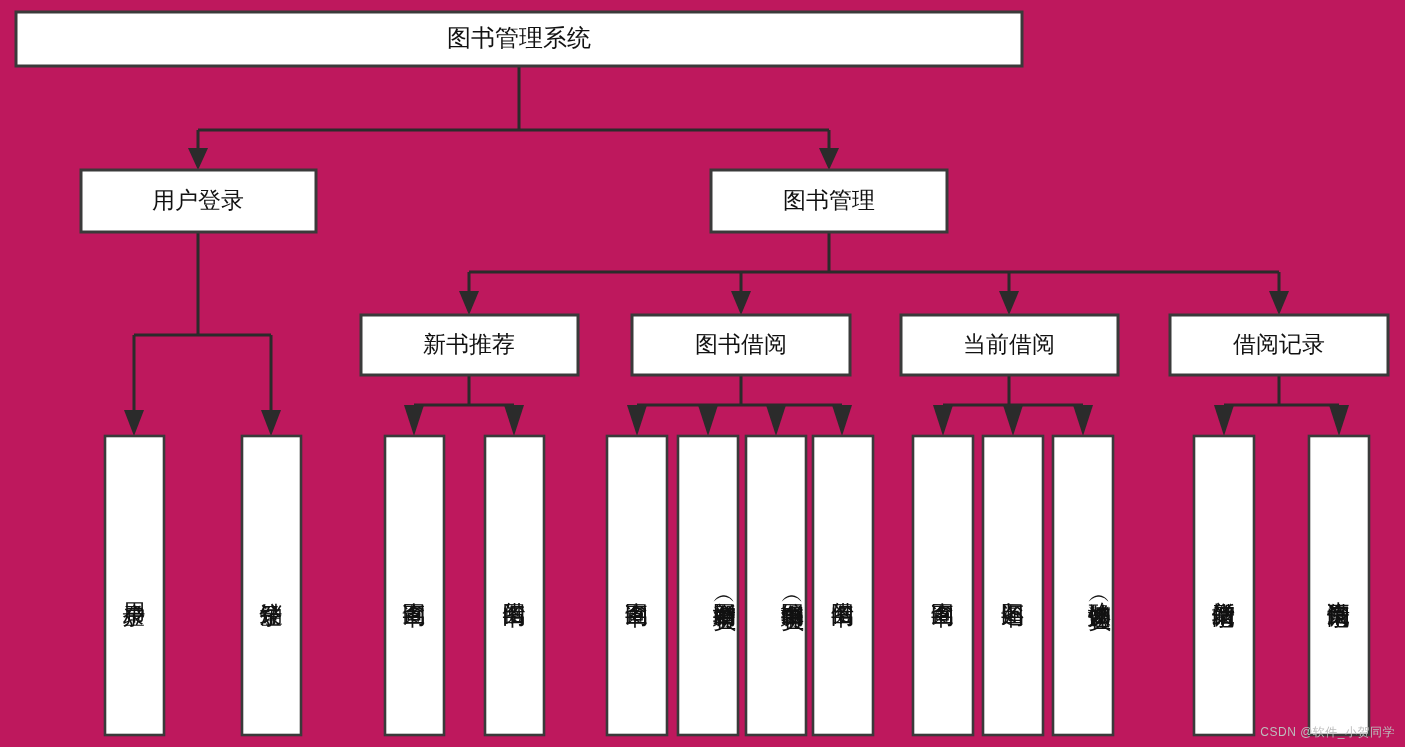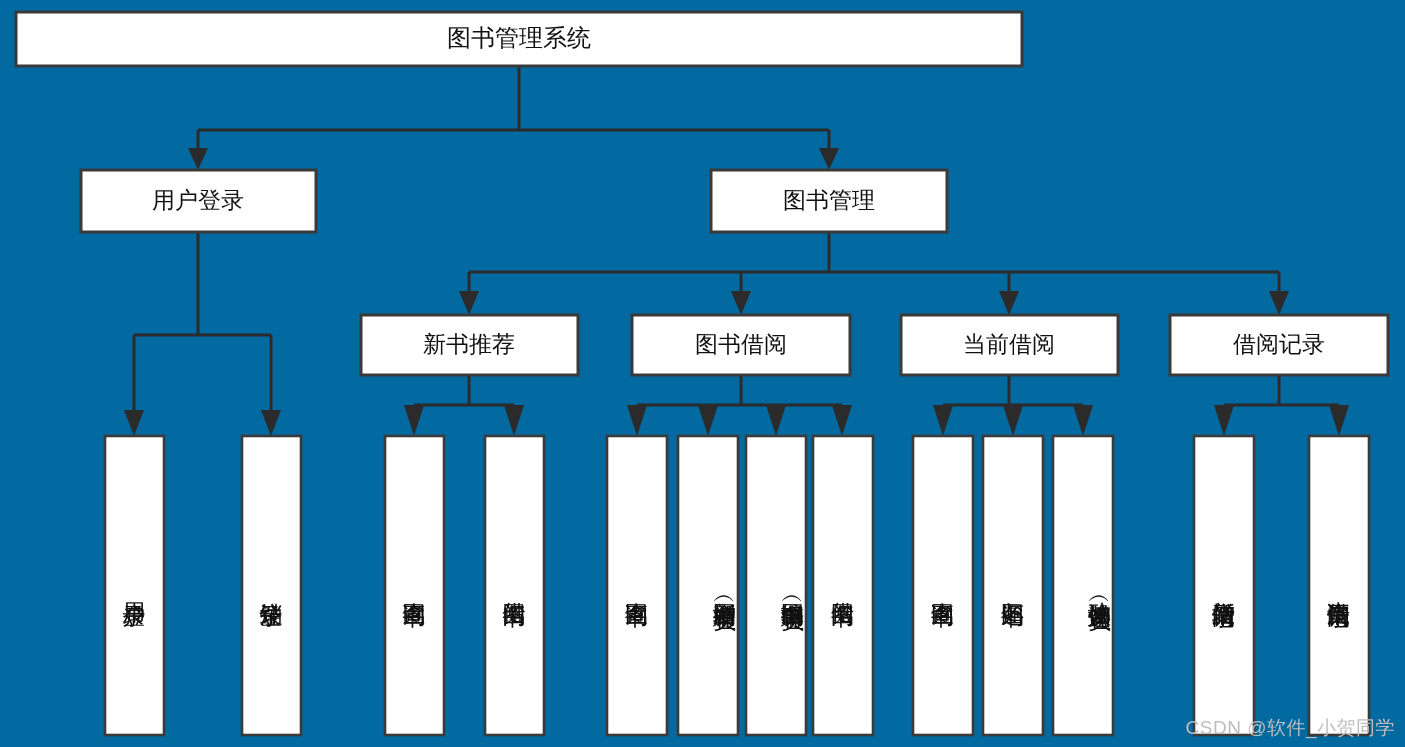--- a/index.html
+++ b/index.html
@@ -8,21 +8,21 @@
     padding: 0;
     background: #ffffff;
   }
   body {
     font-family: "Liberation Sans", "DejaVu Sans", sans-serif;
   }
   #diagram-root {
     position: relative;
     width: 1405px;
     height: 747px;
-    background: #0369a1;
+    background: #be185d;
     overflow: hidden;
   }
   svg.diagram-canvas {
     position: absolute;
     left: 0;
     top: 0;
     width: 1405px;
     height: 747px;
   }
   .node-box {
@@ -70,21 +70,21 @@
     white-space: nowrap;
     letter-spacing: 1px;
     text-align: center;
     pointer-events: none;
   }
   .watermark {
     position: absolute;
     right: 10px;
     bottom: 6px;
     font-family: "Liberation Sans", "DejaVu Sans", sans-serif;
-    font-size: 19px;
+    font-size: 12px;
     color: #bdbdbd;
     letter-spacing: 0.5px;
     white-space: nowrap;
   }
 </style>
 </head>
 <body>
 
 <div id="diagram-root">
 

